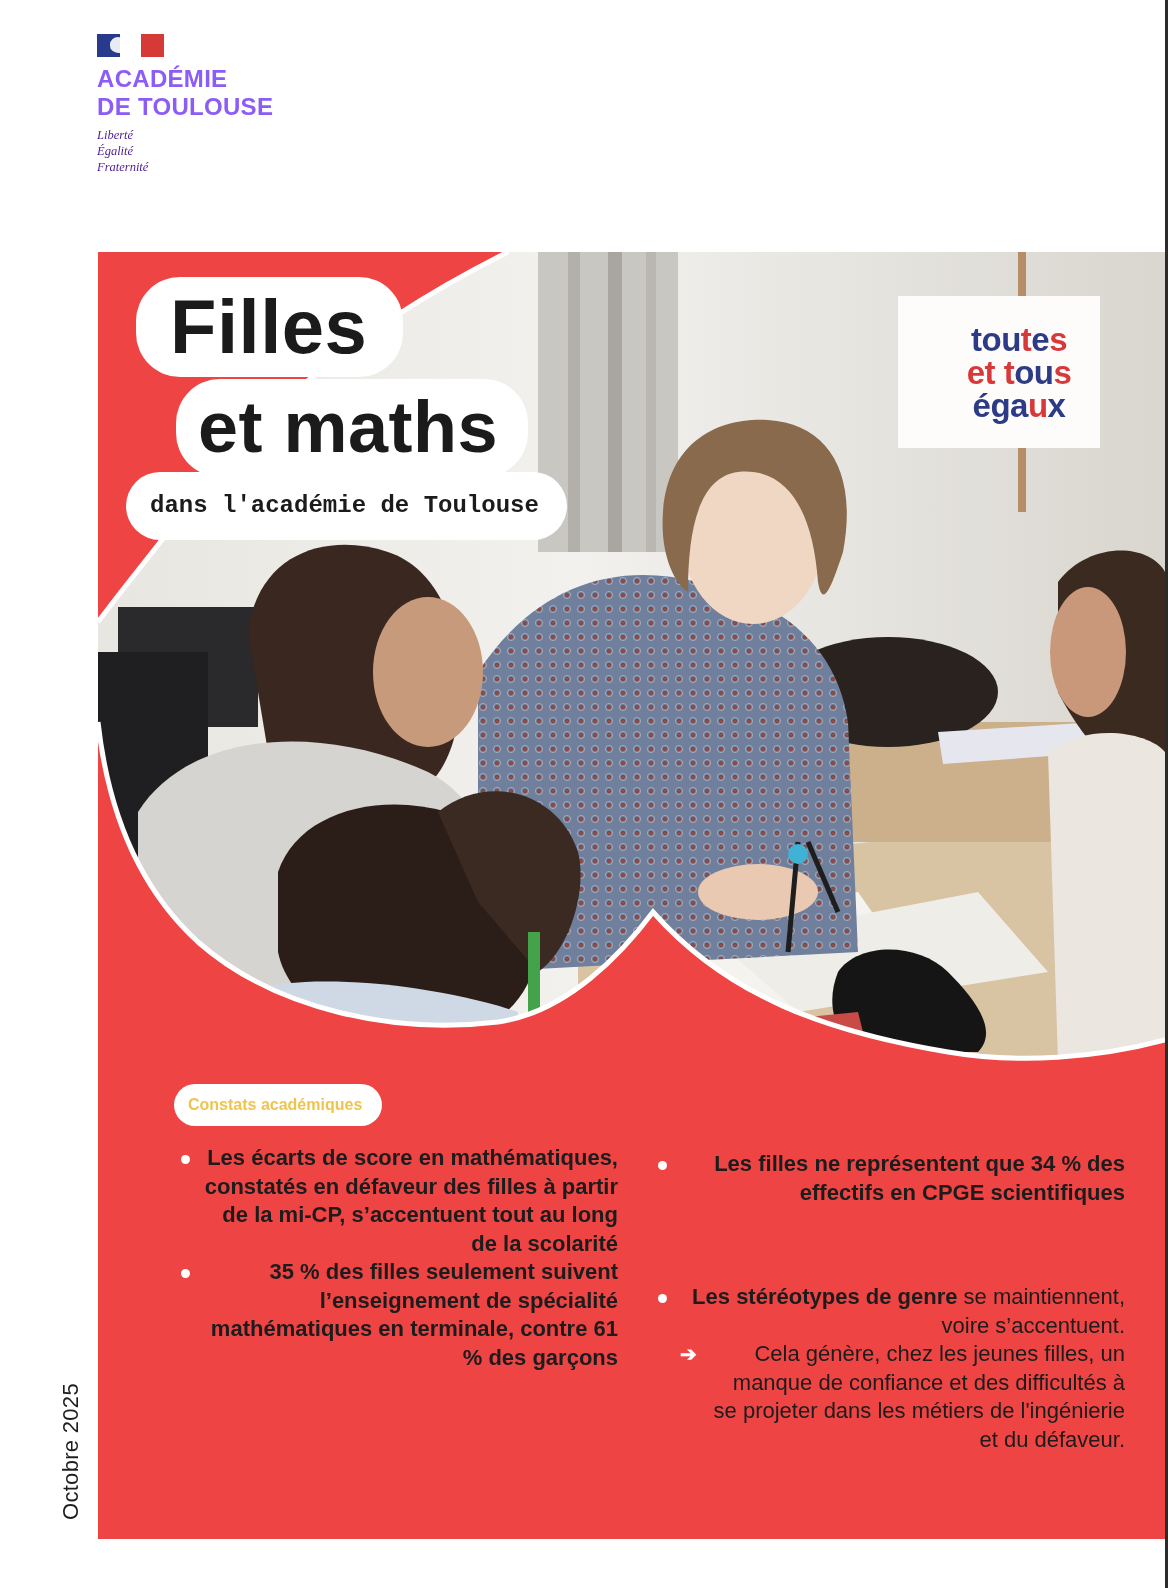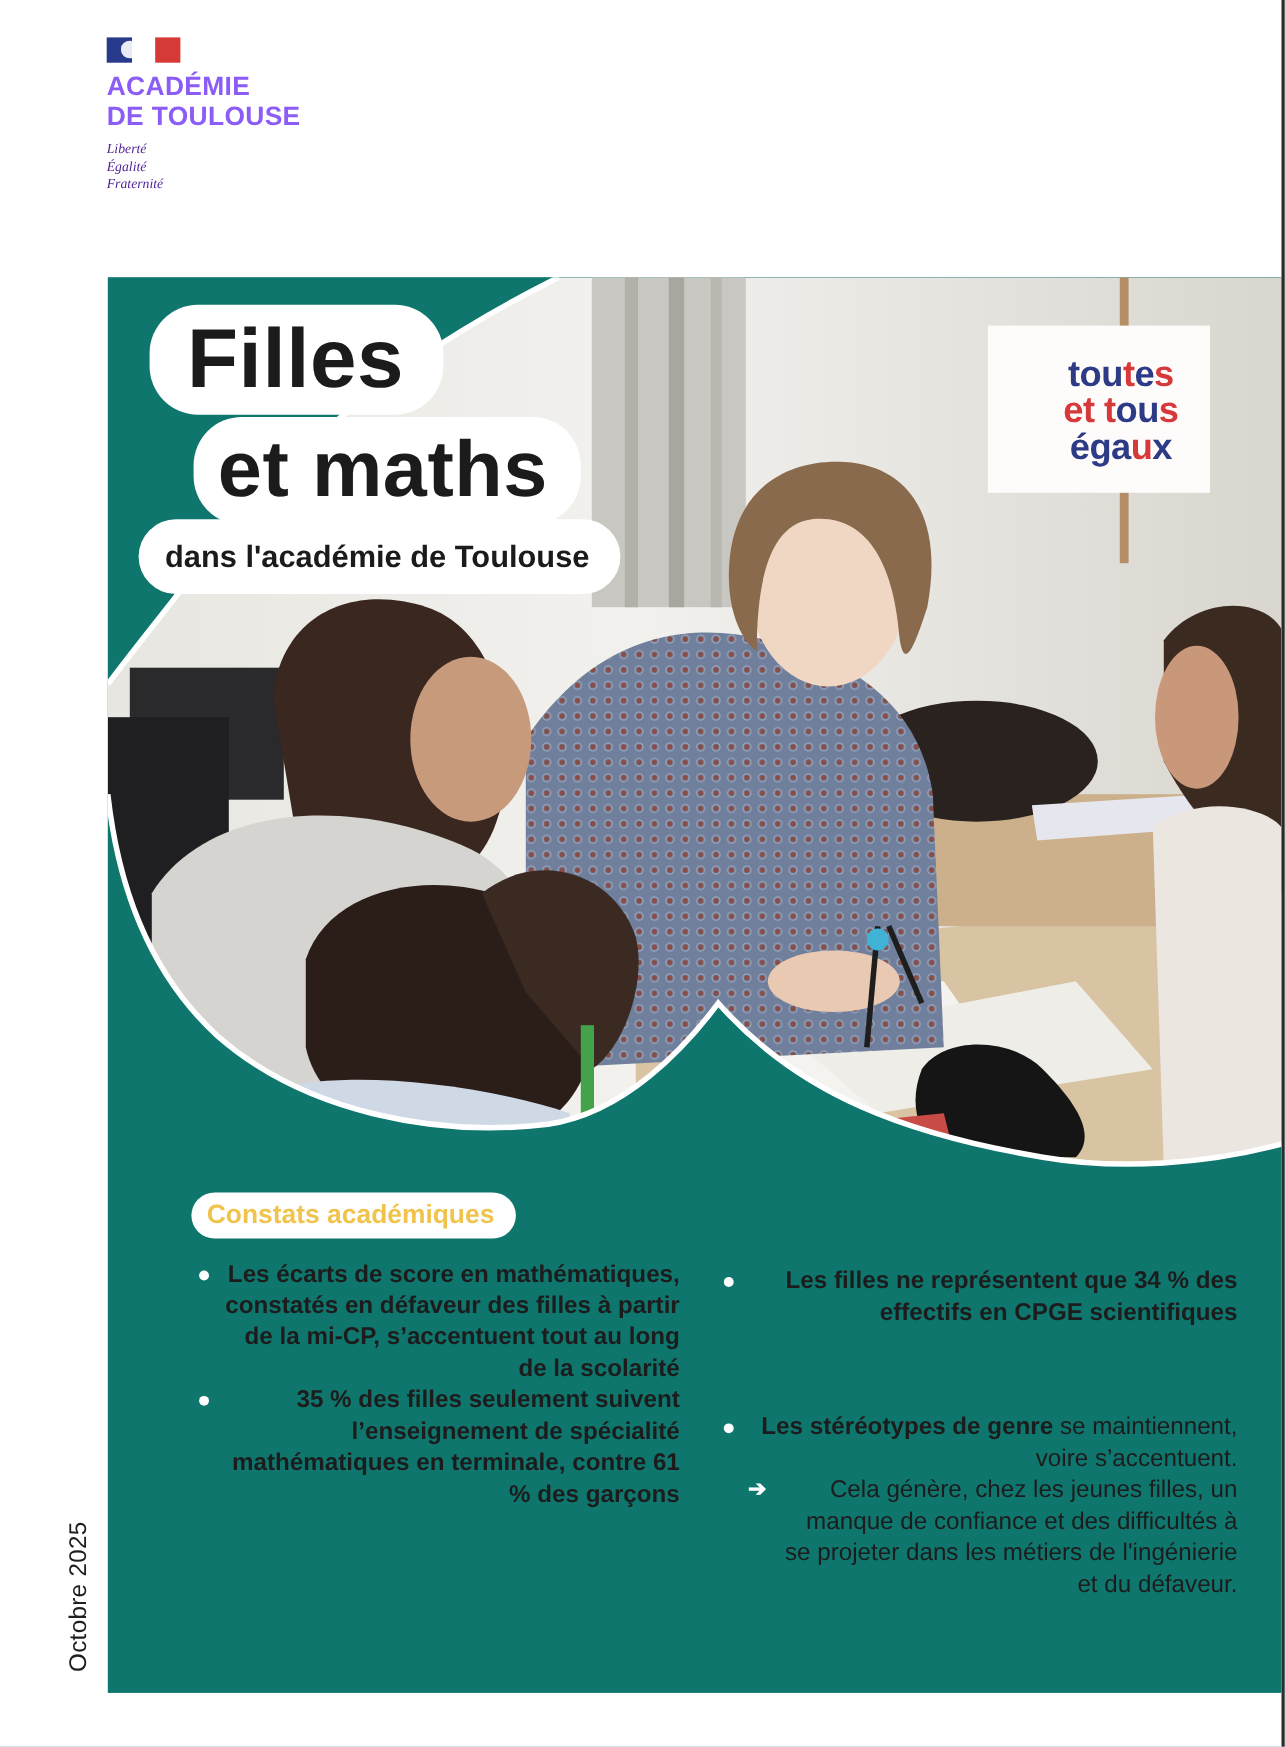--- a/index.html
+++ b/index.html
@@ -26,61 +26,61 @@
     font-size: 24px; line-height: 28px; letter-spacing: 0.3px; color: #8b5cf6;
   }
   .motto {
     margin-top: 6px; font-family: "Liberation Serif", serif; font-style: italic;
     font-size: 12.5px; line-height: 16px; color: #4c1d95;
   }
 
   
   .panel {
     position: absolute; left: 98px; top: 252px; width: 1067px; height: 1287px;
-    background: #0f766e;
+    background: #ef4444;
   }
   .photo-wrap { position: absolute; left: 0; top: 0; width: 1067px; height: 810px; }
   .photo-wrap svg { display: block; }
 
   
   .title-line1 {
     position: absolute; left: 38px; top: 25px; height: 100px; padding: 0 36px 0 34px;
     background: #ffffff; border-radius: 44px;
     font-family: "Liberation Sans", sans-serif; font-weight: 700; font-size: 76px;
     line-height: 100px; color: #1b1b1b; letter-spacing: 0.5px;
   }
   .title-line2 {
     position: absolute; left: 78px; top: 127px; height: 98px; padding: 0 30px 0 22px;
     background: #ffffff; border-radius: 44px;
     font-family: "Liberation Sans", sans-serif; font-weight: 700; font-size: 72px;
     line-height: 96px; color: #1b1b1b; letter-spacing: 0.5px;
   }
   .subtitle {
     position: absolute; left: 28px; top: 220px; height: 68px; padding: 0 28px 0 24px;
     background: #ffffff; border-radius: 34px;
-    font-family: Liberation Sans, sans-serif; font-weight: 700; font-size: 28px;
+    font-family: Liberation Mono, monospace; font-weight: 700; font-size: 24px;
     line-height: 68px; color: #1b1b1b;
   }
 
   
   .badge {
     position: absolute; left: 800px; top: 44px; width: 202px; height: 152px;
     background: #fdfcfa;
     font-family: "Liberation Sans", sans-serif; font-weight: 700;
     font-size: 33px; line-height: 33px; letter-spacing: -0.5px;
     display: flex; flex-direction: column; justify-content: center; padding-left: 40px; box-sizing: border-box; align-items: center;
   }
   .badge .blue { color: #2d3a86; }
   .badge .red { color: #d7393b; }
 
   
   .section-label {
     position: absolute; left: 76px; top: 832px; height: 42px; padding: 0 20px 0 14px;
     background: #ffffff; border-radius: 21px;
-    font-family: "Liberation Sans", sans-serif; font-weight: 700; font-size: 24px;
+    font-family: "Liberation Sans", sans-serif; font-weight: 700; font-size: 16px;
     line-height: 42px; color: #f0c44c;
   }
   .col { position: absolute; font-family: "Liberation Sans", sans-serif; font-size: 22px; line-height: 28.5px; color: #1c1c1c; }
   .col-left { left: 80px; top: 892px; width: 440px; }
   .col-right { left: 557px; top: 898px; width: 470px; }
   .item { position: relative; padding-left: 20px; text-align: right; }
   .item .dot {
     position: absolute; left: 3px; top: 11px; width: 9px; height: 9px; border-radius: 50%; background: #ffffff;
   }
   .bold { font-weight: 700; }

